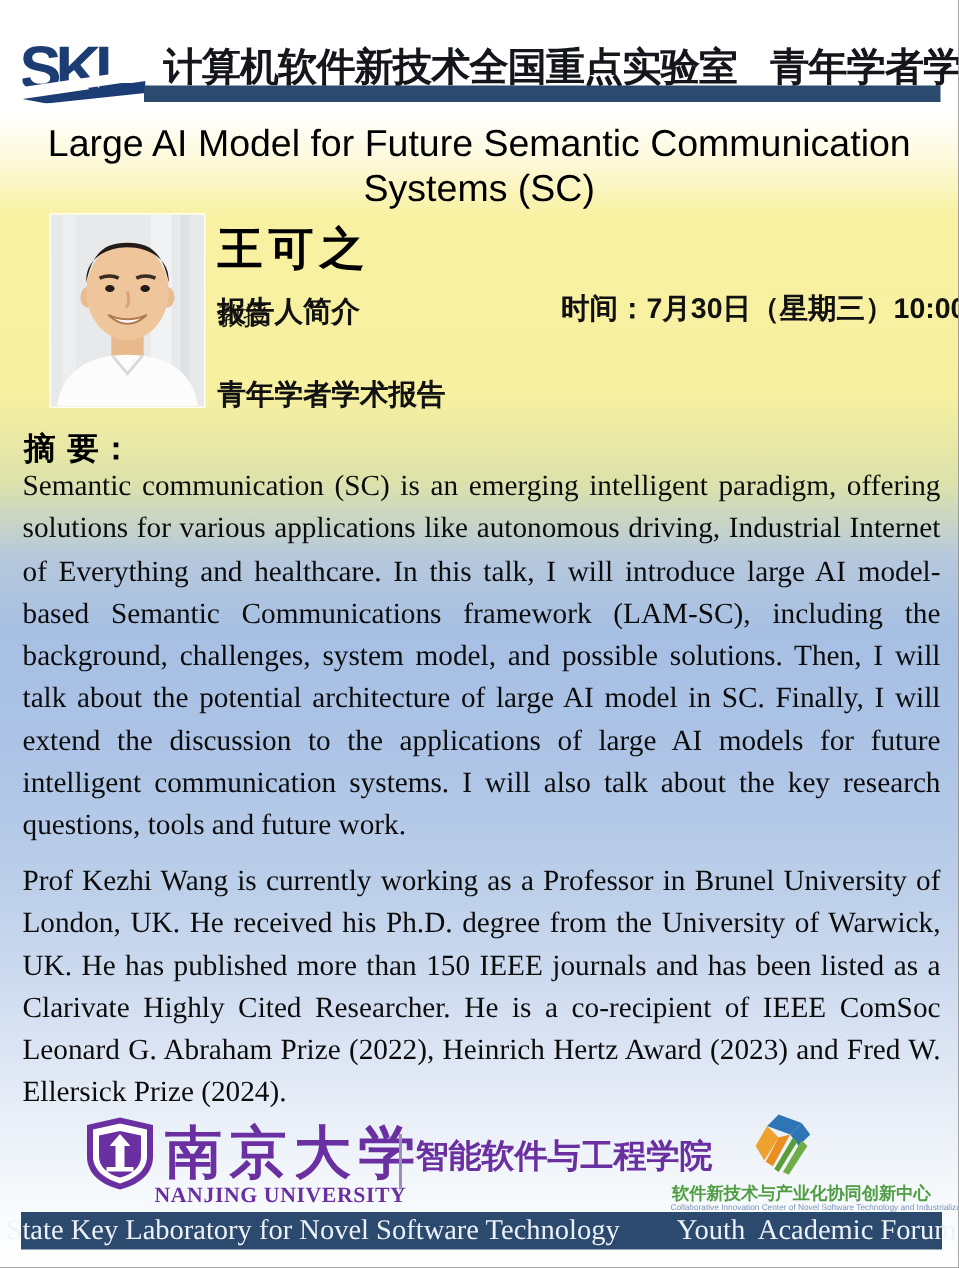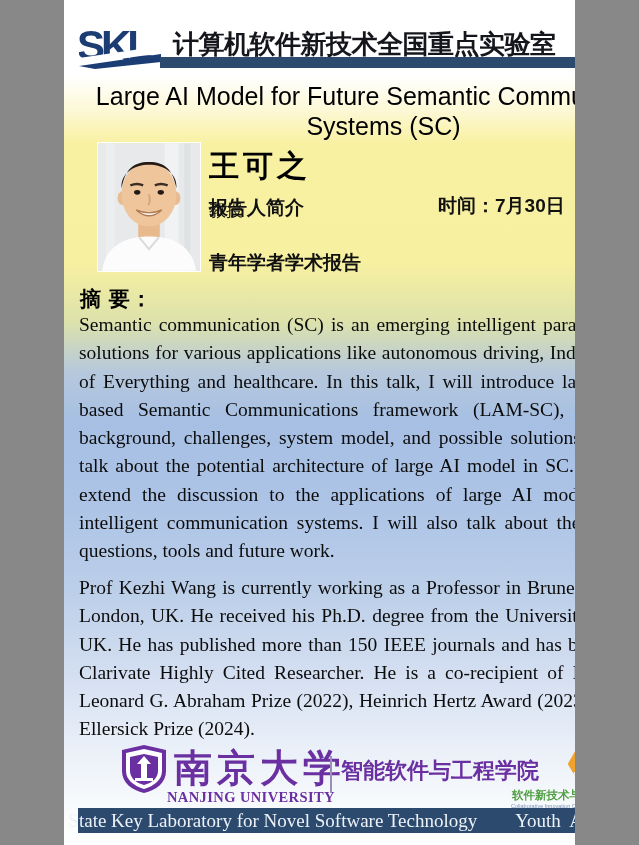--- a/index.html
+++ b/index.html
@@ -1,18 +1,18 @@
 <!DOCTYPE html>
 <html><head>
 <meta charset="utf-8">
 <style>
   html,body{margin:0;padding:0;background:#888;}
   .poster{
     position:relative;
-    width:511px;height:845px;
+    width:639px;height:845px;
     margin:0 auto;
     overflow:hidden;
     font-family:"Liberation Sans",sans-serif;
     background:linear-gradient(180deg,
       #ffffff 0%, #ffffff 9%,
       #fdf8d6 13%, #f8f1a2 17%,
       #f7f0a0 31%, #dde2ab 38%,
       #b6c8dc 44%, #a6bfe3 50%,
       #adc4e6 60%, #bccfe9 70%,
       #d4dff1 80%, #e9eff8 88%,

